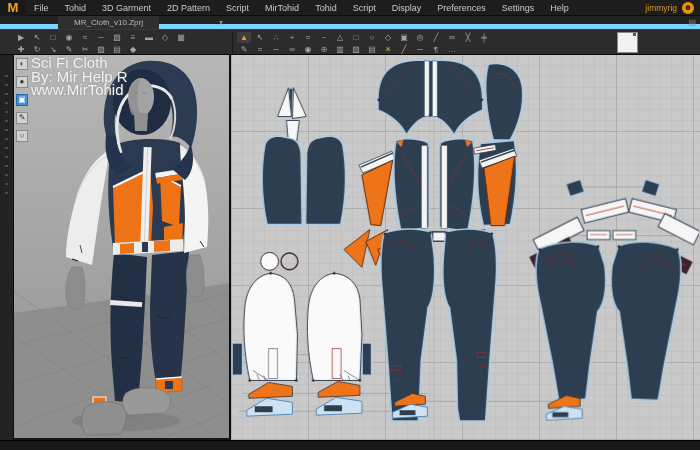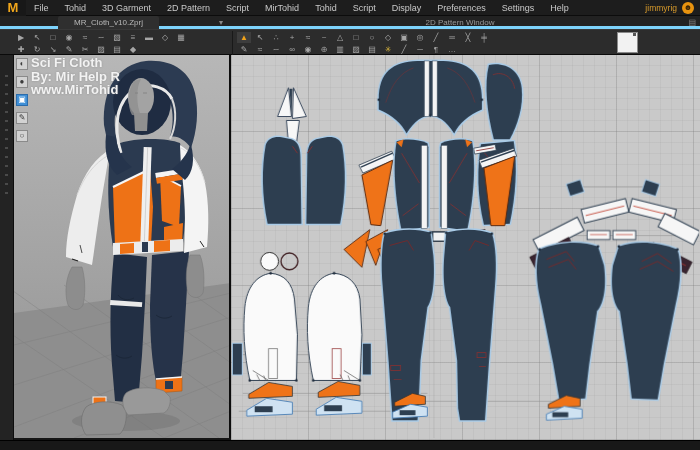--- a/index.html
+++ b/index.html
@@ -9,21 +9,21 @@
   
   .menubar{position:absolute;left:0;top:0;width:700px;height:16px;background:#1d1d1d;border-bottom:1px solid #0c0c0c;display:flex;align-items:center;}
   .logo{width:26px;height:16px;display:flex;align-items:center;justify-content:center;color:#f2a71b;font-weight:bold;font-size:13px;background:#181818;}
   .menus{display:flex;align-items:center;height:16px;}
   .menu-item{color:#c9c9c9;font-size:9px;padding:0 8px;line-height:16px;cursor:default;}
   .mb-right{margin-left:auto;display:flex;align-items:center;gap:5px;padding-right:6px;}
   .username{color:#d79a2b;font-size:8.5px;}
   .user-badge{width:12px;height:12px;border-radius:50%;background:#e8930f;color:#3a2405;font-size:8px;line-height:12px;text-align:center;}
 
   
-  .tabrow{position:absolute;left:0;top:16px;width:700px;height:13px;background:#222;border-bottom:3px solid #7dd3fc;}
+  .tabrow{position:absolute;left:0;top:16px;width:700px;height:13px;background:#222;border-bottom:5px solid #7dd3fc;}
   .file-tab{position:absolute;left:58px;top:0;height:13px;padding:0 16px;background:#2f2f2f;color:#b8b8b8;font-size:8px;line-height:13px;border-radius:2px 2px 0 0;}
   .pane-menu-icon{position:absolute;left:219px;top:1px;color:#8a8a8a;font-size:8px;line-height:11px;}
   .pane-title{position:absolute;left:232px;top:0;width:456px;text-align:center;color:#9a9a9a;font-size:8px;line-height:13px;}
   .pane-corner-icon{position:absolute;right:4px;top:1px;color:#8a8a8a;font-size:8px;line-height:11px;}
 
   
   .toolbars{position:absolute;left:0;top:29px;width:700px;height:26px;background:#2c2c2c;border-top:1px solid #383838;border-bottom:1px solid #0a0a0a;}
   .tb-group{position:absolute;top:0;height:26px;display:flex;flex-direction:column;justify-content:center;gap:1px;}
   .tb-3d{left:14px;width:214px;}
   .tb-2d{left:237px;width:360px;}
@@ -32,21 +32,21 @@
   .tb-sep{position:absolute;left:232px;top:1px;width:1px;height:24px;background:#191919;}
   .swatch{position:absolute;left:617px;top:2px;width:21px;height:21px;background:#f2f2f2;border:1px solid #8a8a8a;}
   .swatch i{position:absolute;right:1px;top:0;width:3px;height:3px;background:#555;}
 
   
   .main{position:absolute;left:0;top:55px;width:700px;height:385px;display:flex;}
   .left-strip{width:14px;height:100%;background:#232323;border-right:1px solid #0d0d0d;position:relative;}
   .left-strip .dots{position:absolute;left:5px;top:20px;width:3px;height:120px;background:repeating-linear-gradient(#4a4a4a 0 2px,transparent 2px 9px);}
 
   .viewport3d{position:relative;width:217px;height:383px;background:linear-gradient(#b7b7b7,#a3a3a3 55%,#929292);overflow:hidden;border-right:2px solid #0d0d0d;}
-  .overlay-text{position:absolute;left:17px;top:1px;color:#f2f2f2;font-size:13px;line-height:13.5px;text-shadow:0 0 2px rgba(120,120,120,.6);font-weight:bold;}
+  .overlay-text{position:absolute;left:17px;top:1px;color:#f2f2f2;font-size:15px;line-height:13.5px;text-shadow:0 0 2px rgba(120,120,120,.6);}
   .vp-icons{position:absolute;left:2px;top:3px;display:flex;flex-direction:column;gap:6px;}
   .vp-icon{width:12px;height:12px;background:#d2d2d2;border:1px solid #8a8a8a;color:#3c3c3c;font-size:8px;line-height:10px;text-align:center;cursor:pointer;}
   .vp-icon.active{background:#3f8fd6;border-color:#2b6cab;color:#fff;}
 
   .pattern2d{position:relative;flex:1;height:100%;background-color:#c9c9c9;
     background-image:
       repeating-linear-gradient(0deg, rgba(110,110,110,.22) 0 1px, transparent 1px 77px),
       repeating-linear-gradient(90deg, rgba(110,110,110,.22) 0 1px, transparent 1px 77px),
       repeating-linear-gradient(0deg, rgba(130,130,130,.10) 0 1px, transparent 1px 11px),
       repeating-linear-gradient(90deg, rgba(130,130,130,.10) 0 1px, transparent 1px 11px);
@@ -78,21 +78,20 @@
       </div>
     <div class="mb-right">
       <span class="username">jimmyrig</span>
       <span class="user-badge">☻</span>
     </div>
   </div>
 
   <div class="tabrow">
     <div class="file-tab">MR_Cloth_v10.Zprj</div>
     <div class="pane-menu-icon">▾</div>
-    <div class="pane-title">2D Pattern Window</div>
     <div class="pane-corner-icon">▤</div>
   </div>
 
   <div class="toolbars">
     <div class="tb-group tb-3d">
       <div class="tb-row">
           <button class="tool" title="simulate">▶</button>
           <button class="tool" title="select-move">↖</button>
           <button class="tool" title="select-box">□</button>
           <button class="tool" title="pin">◉</button>

